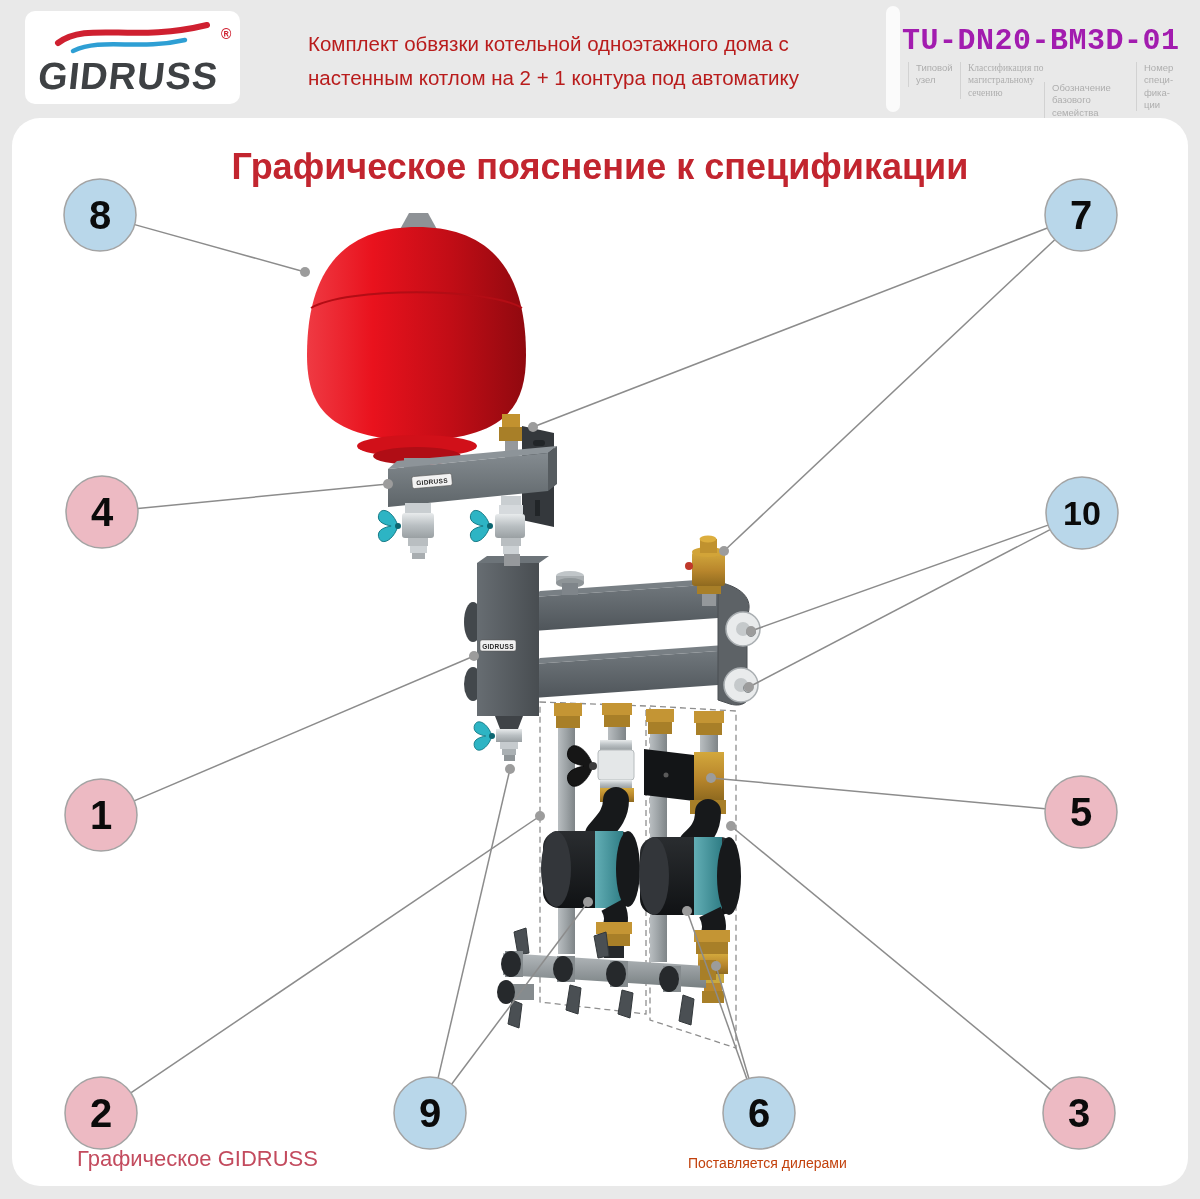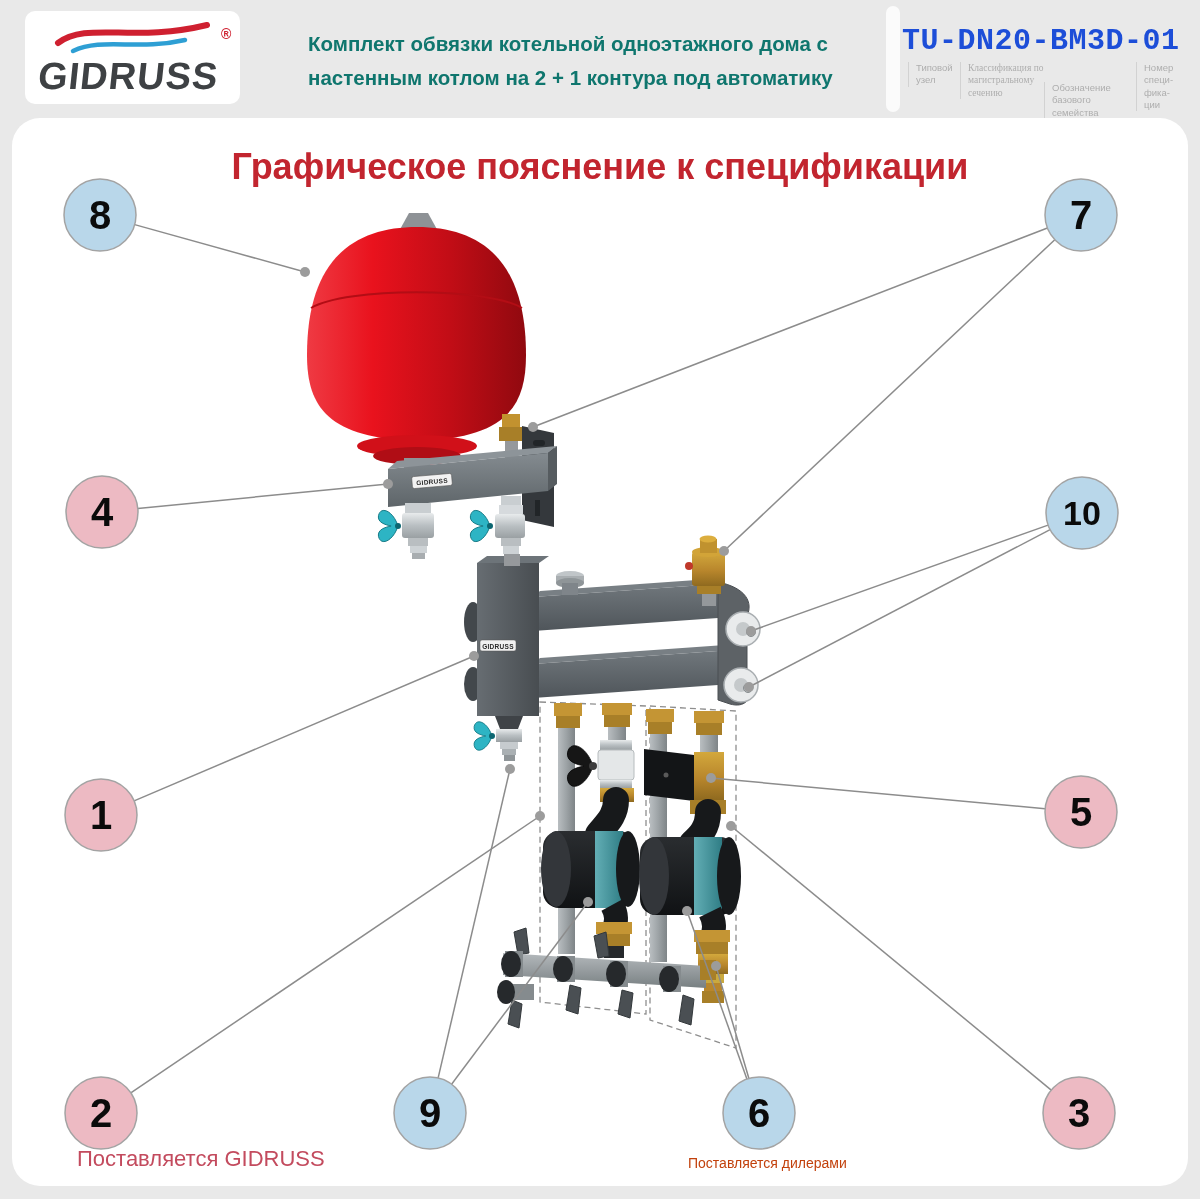--- a/index.html
+++ b/index.html
@@ -5,28 +5,28 @@
   html,body{margin:0;padding:0;}
   body{
     width:1200px;height:1199px;position:relative;overflow:hidden;
     background:#e9e9e9;
     font-family:"Liberation Sans", sans-serif;
   }
   
   .logo-box{position:absolute;left:25px;top:11px;width:215px;height:93px;background:#ffffff;border-radius:10px;}
   .header-title{
     position:absolute;left:308px;top:27px;width:560px;
-    font-size:20.5px;font-weight:700;color:#0f766e;line-height:34px;
+    font-size:20.5px;font-weight:400;color:#b91c1c;line-height:34px;
     white-space:pre-line;
   }
   .header-divider{position:absolute;left:886px;top:6px;width:14px;height:106px;background:#fbfbfb;border-radius:7px;}
   .model-code{
     position:absolute;left:902px;top:24px;
     font-family:"Liberation Mono", monospace;font-weight:700;
-    font-size:30px;color:#1d4ed8;letter-spacing:0.5px;white-space:nowrap;
+    font-size:30px;color:#a21caf;letter-spacing:0.5px;white-space:nowrap;
   }
   .caption{
     position:absolute;top:62px;
     border-left:1px solid #d2d2d2;padding-left:7px;
     font-size:9.5px;line-height:1.3;color:#aeaeae;white-space:pre-line;
   }
   .caption.c1{left:908px;width:40px;}
   .caption.c2{left:960px;width:76px;font-family:Liberation Serif, serif;}
   .caption.c3{left:1044px;width:82px;margin-top:20px;}
   .caption.c4{left:1128px;width:36px;margin-left:8px;}
@@ -370,14 +370,14 @@
         <line x1="1048.0903434182676" y1="525.088638902249" x2="751" y2="631" stroke="#8c8c8c" stroke-width="1.5"></line>
         <circle cx="751" cy="631" r="5" fill="#9c9c9c"></circle>
         <line x1="1050.0932023535179" y1="529.6720203918555" x2="749" y2="687" stroke="#8c8c8c" stroke-width="1.5"></line>
         <circle cx="749" cy="687" r="5" fill="#9c9c9c"></circle>
         <circle cx="1082" cy="513" r="36" fill="#b9d7ea" stroke="#a3a3a3" stroke-width="1.5"></circle>
         <text x="1082" y="513" class="callout-num" font-size="34" dominant-baseline="central">10</text>
       </g>
     </g>
 </svg>
 
-<div class="legend-gidruss">Поставляется GIDRUSS</div>
+<div class="legend-gidruss">Графическое GIDRUSS</div>
 <div class="legend-dealers">Поставляется дилерами</div>
 
 </body></html>

